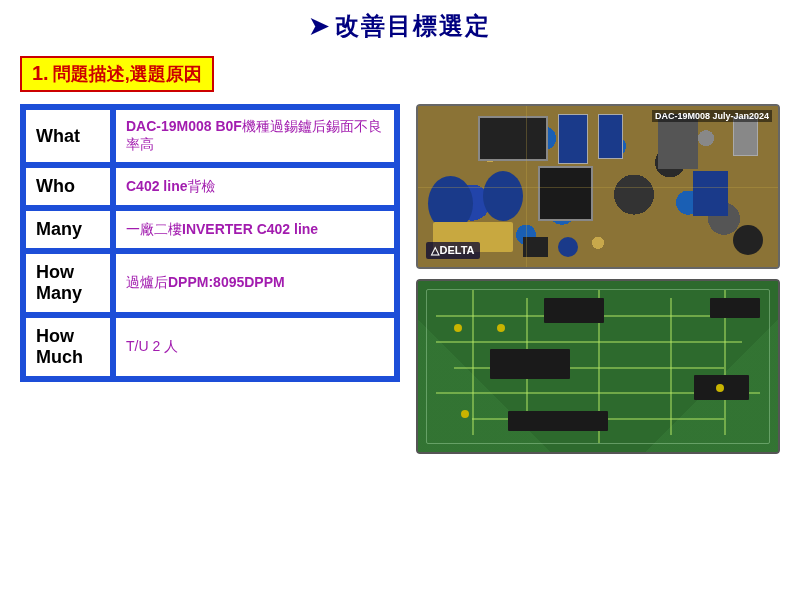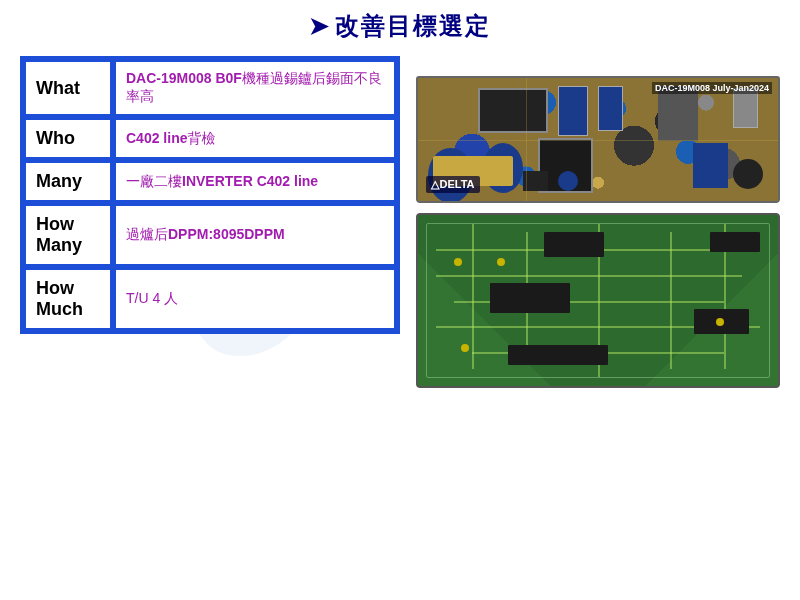--- a/index.html
+++ b/index.html
@@ -116,27 +116,26 @@
 
     .circuit-board-img {
       width: 100%;
       border-radius: 4px;
       overflow: hidden;
     }
 
     
     .pcb-top {
       width: 100%;
-      height: 127px;
+      height: 165px;
       background: #8B7336;
       border: 2px solid #666;
       border-radius: 3px;
       position: relative;
       overflow: hidden;
-      margin-top: 20px;
     }
 
     .pcb-top::before {
       content: '';
       position: absolute;
       inset: 0;
       background:
         radial-gradient(circle at 20% 30%, #c8a84b 8px, transparent 8px),
         radial-gradient(circle at 35% 20%, #1a5fb4 12px, transparent 12px),
         radial-gradient(circle at 55% 25%, #1a5fb4 10px, transparent 10px),
@@ -237,20 +236,23 @@
 <div class="watermark">☯</div>
 
 <div class="page-container">
 
   
   <div class="page-title">
     <span class="title-arrow">➤</span><span>改善目標選定</span>
   </div>
 
   
+  <div class="section-heading">
+    <span class="section-number">1.</span><span>問題描述,選題原因</span>
+  </div>
 
   
   <div class="main-layout">
 
     <table class="info-table">
       <tbody>
 
         <tr>
           <td class="label-cell">What</td>
           <td class="value-cell">
@@ -275,21 +277,21 @@
 
         <tr>
           <td class="label-cell">How<br>Many</td>
           <td class="value-cell">
             過爐后<strong>DPPM:8095DPPM</strong>
           </td>
         </tr>
 
         <tr>
           <td class="label-cell">How<br>Much</td>
-          <td class="value-cell">T/U  4  人</td>
+          <td class="value-cell">T/U  2  人</td>
         </tr>
       </tbody>
     </table>
 
     <div class="images-column">
 
       <div class="circuit-board-img">
         <div class="pcb-top">
 
           <div style="position:absolute;top:10px;left:60px;width:70px;height:45px;background:#222;border:2px solid #888;"></div>

